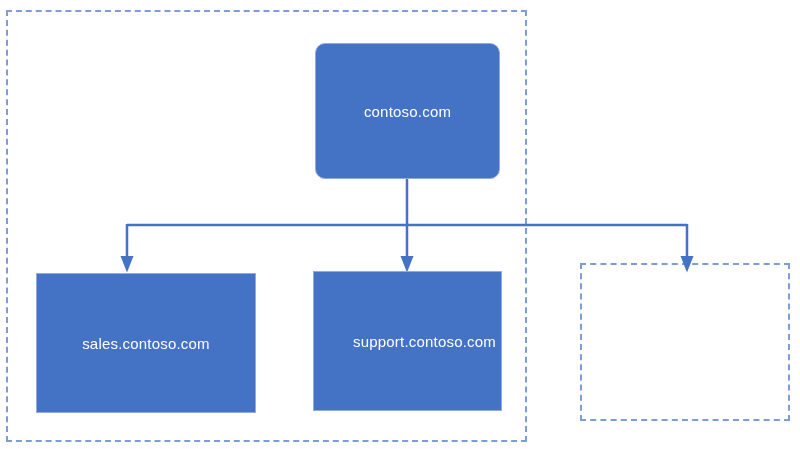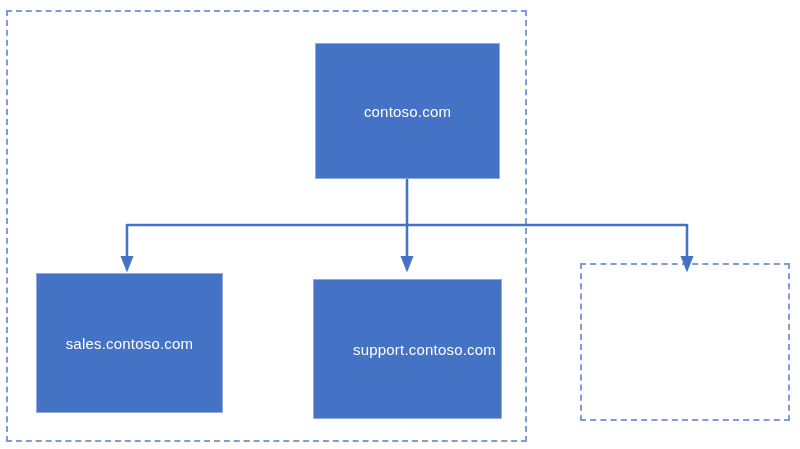--- a/index.html
+++ b/index.html
@@ -24,23 +24,23 @@
     box-sizing: border-box;
     display: flex;
     align-items: center;
     justify-content: center;
     text-align: center;
     color: #ffffff;
     font-size: 15px;
     letter-spacing: 0.2px;
     border: 1px solid transparent;
   }
-  .node-root    { left: 315px; top: 43px;  width: 185px; height: 136px; }
-  .node-sales   { left: 36px;  top: 273px; width: 187px; height: 140px; }
-  .node-support { left: 313px; top: 279px; width: 189px; height: 140px; padding-left: 34px; }
+  .node-root    { left: 315px; top: 43px;  width: 185px; height: 136px; border-radius: 10px; }
+  .node-sales   { left: 36px;  top: 273px; width: 220px; height: 140px; }
+  .node-support { left: 313px; top: 271px; width: 189px; height: 140px; padding-left: 34px; }
   .node-coupons { left: 593px; top: 272px; width: 187px; height: 140px; }
   .connector-layer {
     position: absolute;
     left: 0; top: 0;
     width: 800px; height: 449px;
     pointer-events: none;
   }
 </style>
 </head>
 <body>

